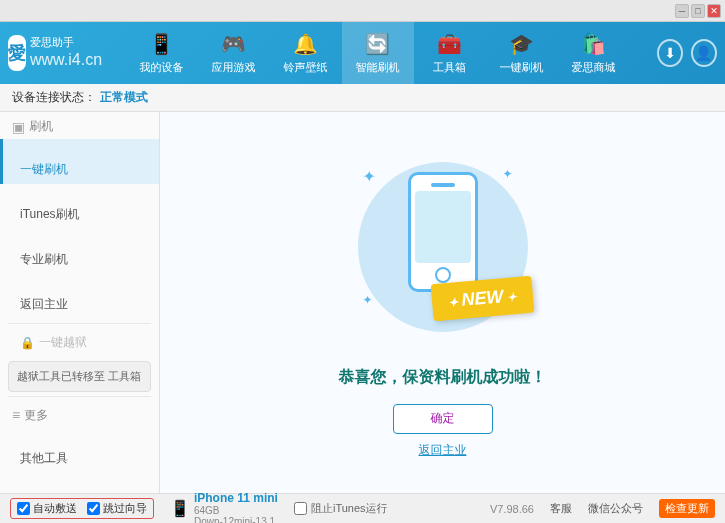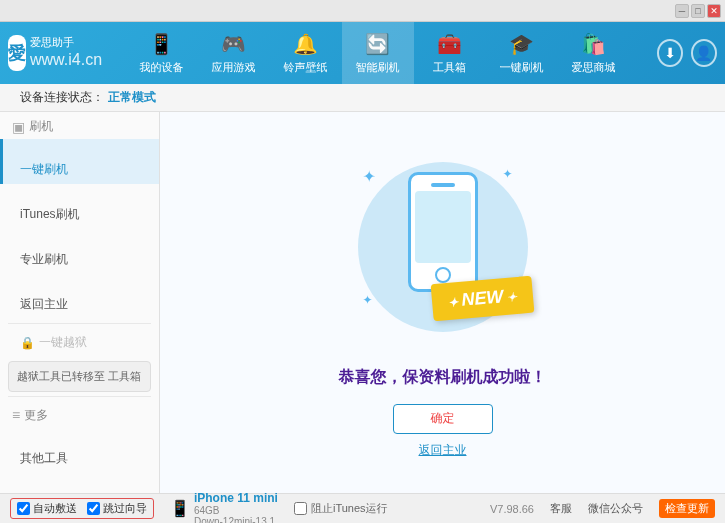--- a/index.html
+++ b/index.html
@@ -115,21 +115,21 @@
       font-size: 14px;
     }
 
     
     .status-bar {
       height: 28px;
       background: #f5f5f5;
       border-bottom: 1px solid #e0e0e0;
       display: flex;
       align-items: center;
-      padding: 0 20px;
+      padding: 0 12px;
       font-size: 12px;
       color: #555;
     }
     .status-bar .status-label { color: #333; }
     .status-bar .status-value { color: #1e90c8; font-weight: bold; margin-left: 4px; text-align: center; }
 
     
     .main-layout {
       display: flex;
       height: calc(523px - 22px - 62px - 28px - 30px);
@@ -278,31 +278,31 @@
       content: '✦ ';
       font-size: 12px;
     }
     .new-banner::after {
       content: ' ✦';
       font-size: 12px;
     }
 
     .success-text {
       font-size: 16px;
-      color: #4c1d95;
+      color: #0f766e;
       margin-bottom: 16px;
       font-weight: bold;
     }
 
     .confirm-btn {
       width: 100px;
       height: 30px;
       border: 1px solid #1e90c8;
       background: white;
-      color: #ef4444;
+      color: #a21caf;
       border-radius: 4px;
       cursor: pointer;
       font-size: 12px;
       margin-bottom: 8px;
       display: flex;
       align-items: center;
       justify-content: center;
     }
 
     .home-link {

